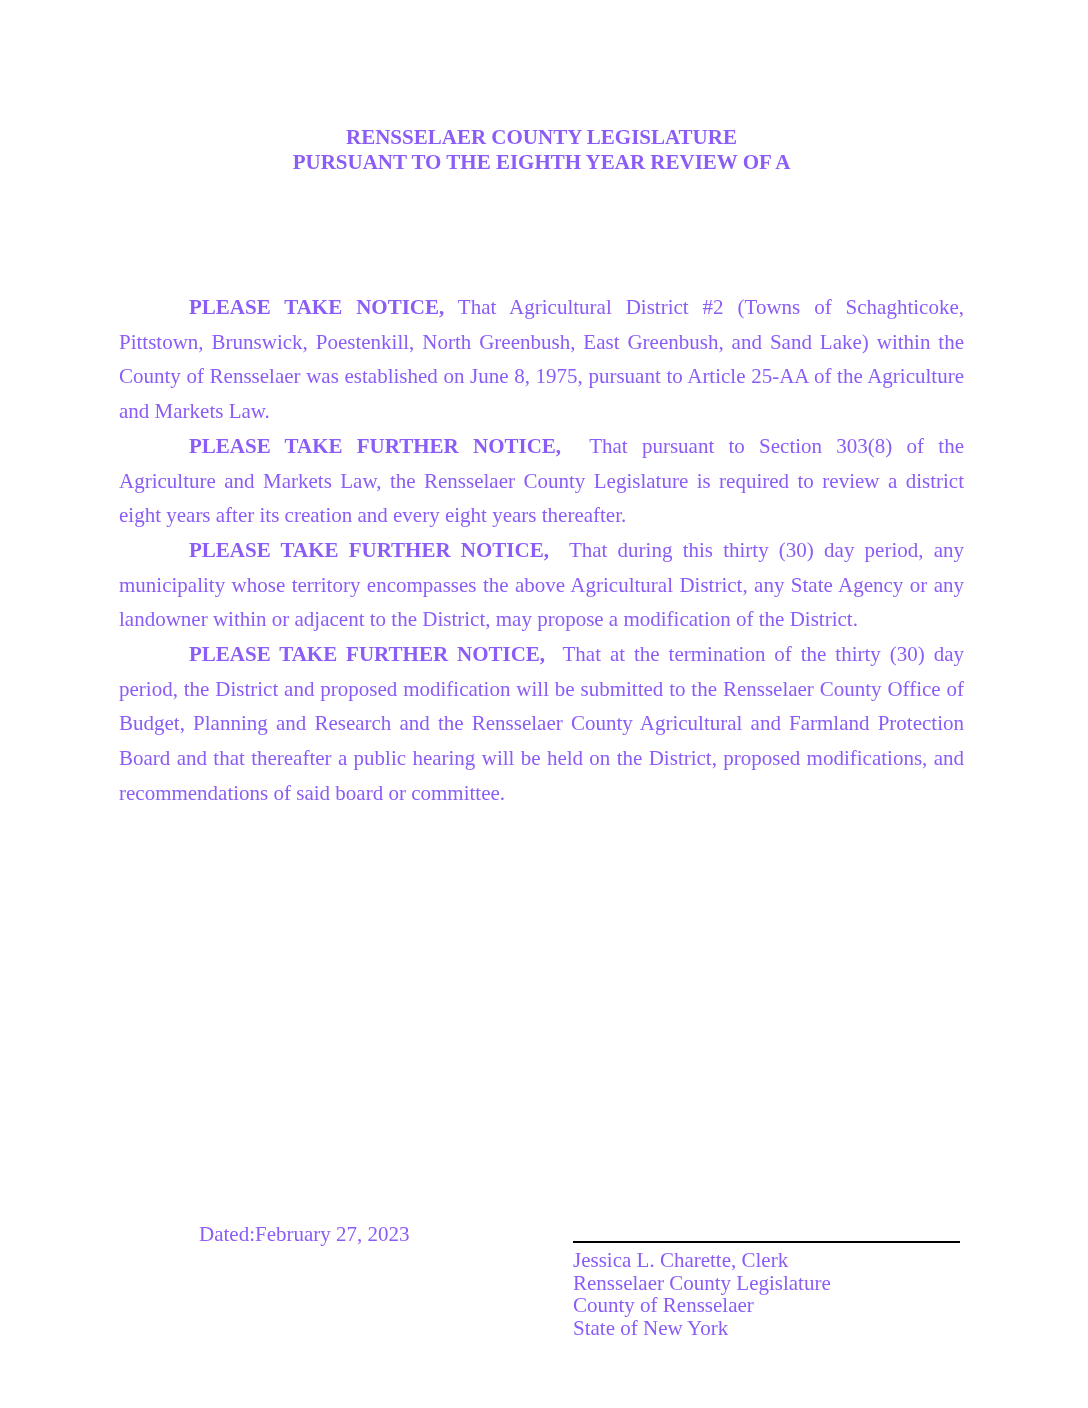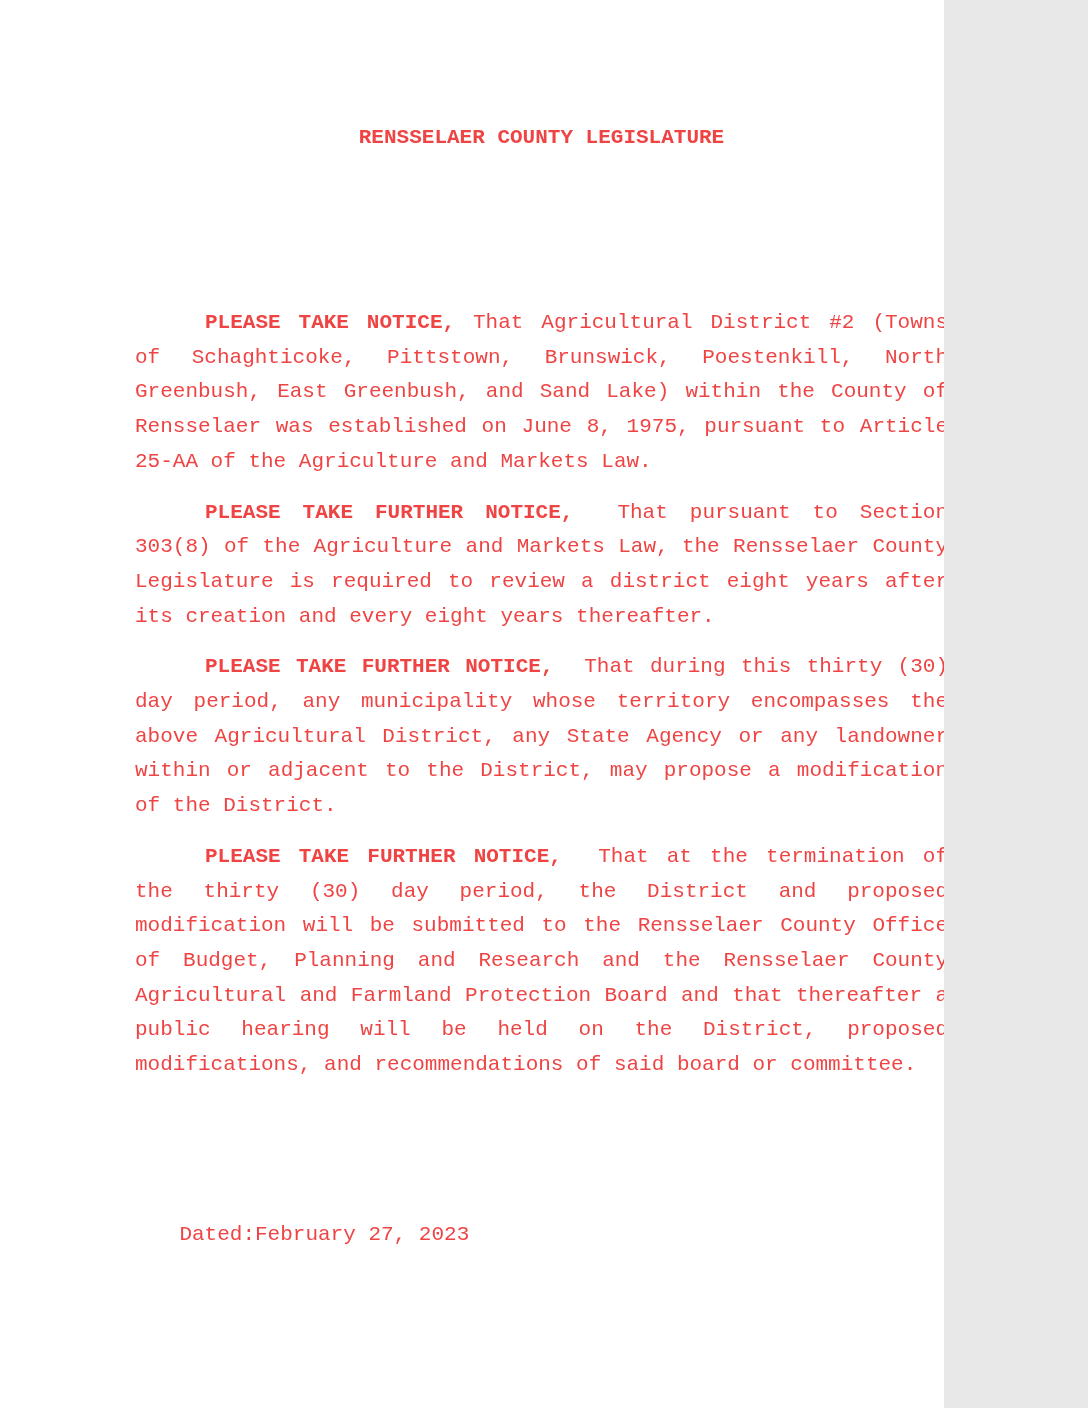--- a/index.html
+++ b/index.html
@@ -2,25 +2,25 @@
 <html><head>
 <meta charset="utf-8">
 <style>
   html, body {
     margin: 0;
     padding: 0;
     background: #e8e8e8;
   }
   .page {
     position: relative;
-    width: 944px;
+    width: 1088px;
     height: 1408px;
     background: #ffffff;
-    color: #ef4444;
-    font-family: Liberation Mono, monospace;
+    color: #8b5cf6;
+    font-family: Liberation Serif, serif;
     overflow: hidden;
   }
   .title-block {
     position: absolute;
     top: 125px;
     left: 119px;
     width: 845px;
     text-align: center;
     font-size: 21px;
     line-height: 25px;
@@ -30,21 +30,21 @@
   .body-block {
     position: absolute;
     top: 290px;
     left: 119px;
     width: 845px;
     font-size: 21px;
     line-height: 34.7px;
     text-align: justify;
   }
   .body-block p {
-    margin: 16px;
+    margin: 0;
     padding: 0;
     text-indent: 70px;
   }
   .lead {
     font-weight: bold;
   }
   .dated-line {
     position: absolute;
     top: 1222px;
     left: 119px;
@@ -71,27 +71,34 @@
     white-space: nowrap;
   }
 </style>
 </head>
 <body>
 
 <div class="page">
 
   <div class="title-block">
     <div>RENSSELAER COUNTY LEGISLATURE</div>
+    <div>PURSUANT TO THE EIGHTH YEAR REVIEW OF A</div>
   </div>
 
   <div class="body-block">
     <p><span class="lead">PLEASE TAKE NOTICE,</span><span> That Agricultural District #2 (Towns of Schaghticoke, Pittstown, Brunswick, Poestenkill, North Greenbush, East Greenbush, and Sand Lake) within the County of Rensselaer was established on June 8, 1975, pursuant to Article 25-AA of the Agriculture and Markets Law.</span></p>
     <p><span class="lead">PLEASE TAKE FURTHER NOTICE,</span><span>&nbsp; That pursuant to Section 303(8) of the Agriculture and Markets Law, the Rensselaer County Legislature is required to review a district eight years after its creation and every eight years thereafter.</span></p>
     <p><span class="lead">PLEASE TAKE FURTHER NOTICE,</span><span>&nbsp; That during this thirty (30) day period, any municipality whose territory encompasses the above Agricultural District, any State Agency or any landowner within or adjacent to the District, may propose a modification of the District.</span></p>
     <p><span class="lead">PLEASE TAKE FURTHER NOTICE,</span><span>&nbsp; That at the termination of the thirty (30) day period, the District and proposed modification will be submitted to the Rensselaer County Office of Budget, Planning and Research and the Rensselaer County Agricultural and Farmland Protection Board and that thereafter a public hearing will be held on the District, proposed modifications, and recommendations of said board or committee.</span></p>
   </div>
 
   <div class="dated-line">
     <span class="dated-label">Dated:</span><span>February 27, 2023</span>
   </div>
 
+  <div class="signature-block">
+    <div class="sig-line">Jessica L. Charette, Clerk</div>
+    <div class="sig-line">Rensselaer County Legislature</div>
+    <div class="sig-line">County of Rensselaer</div>
+    <div class="sig-line">State of New York</div>
+  </div>
 
 </div>
 
 </body></html>

